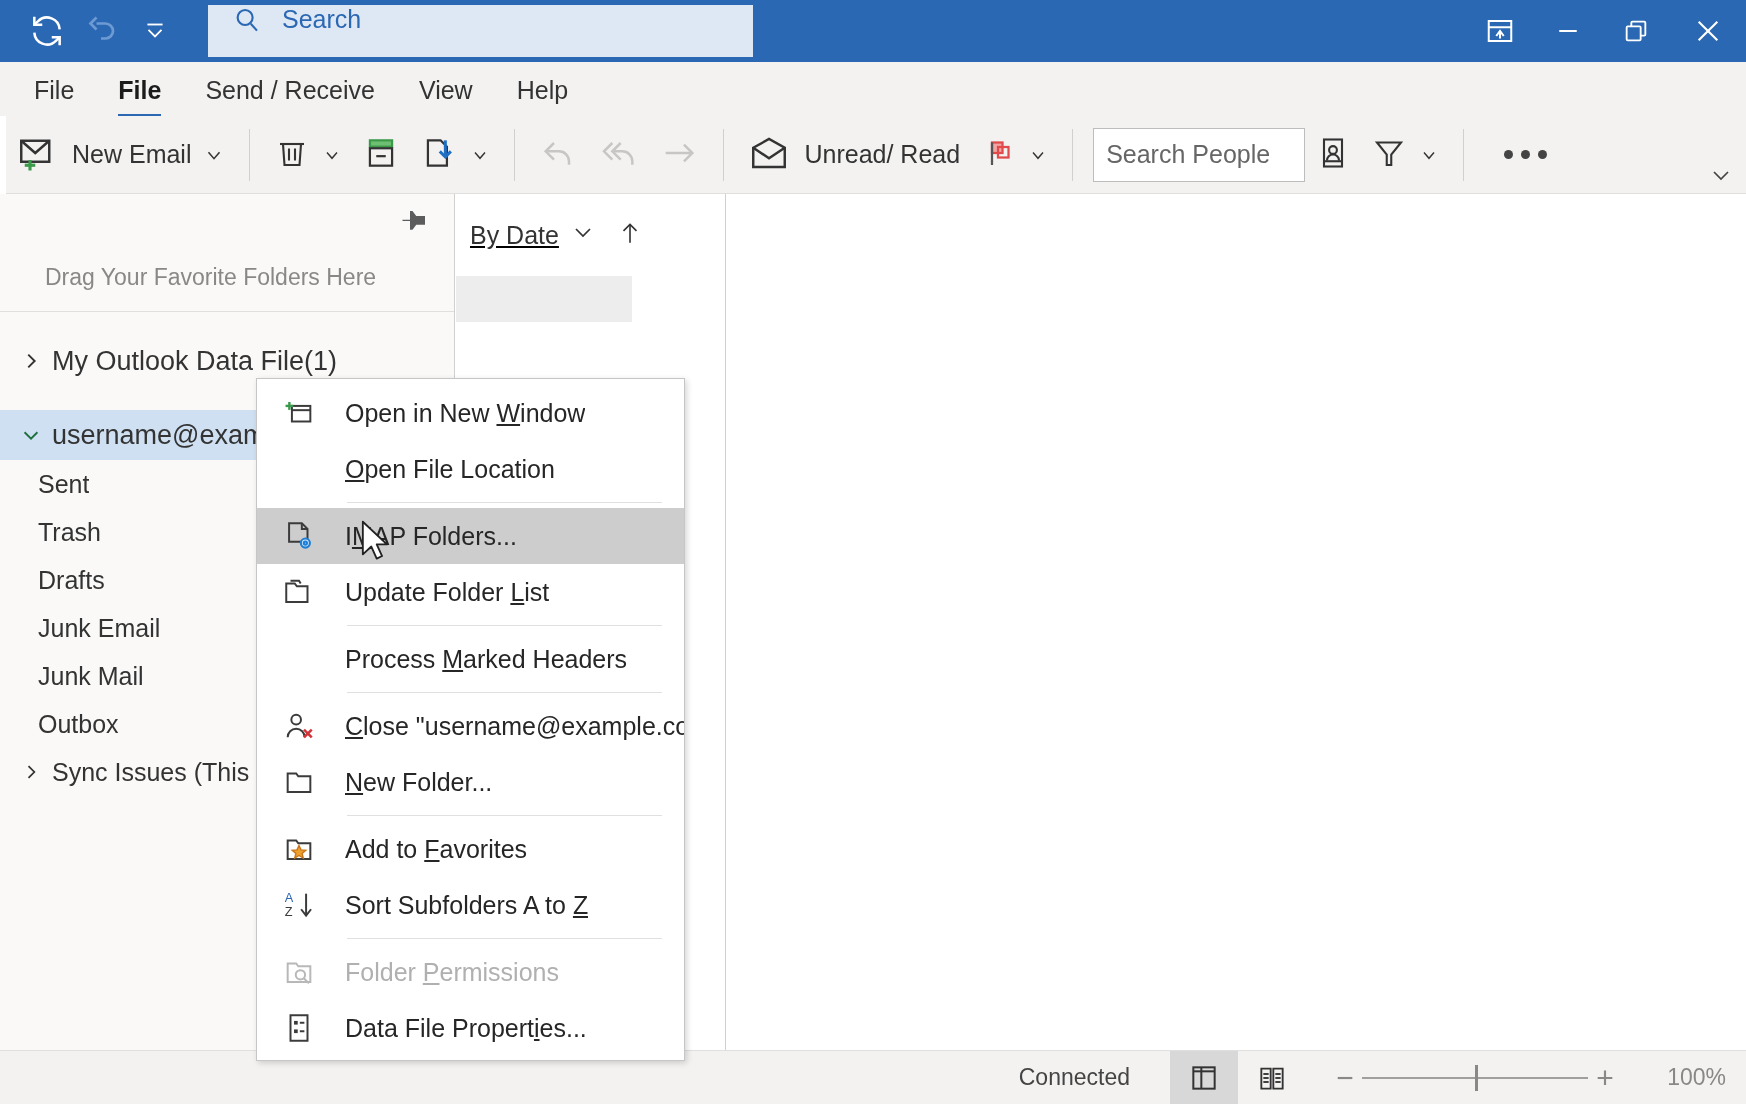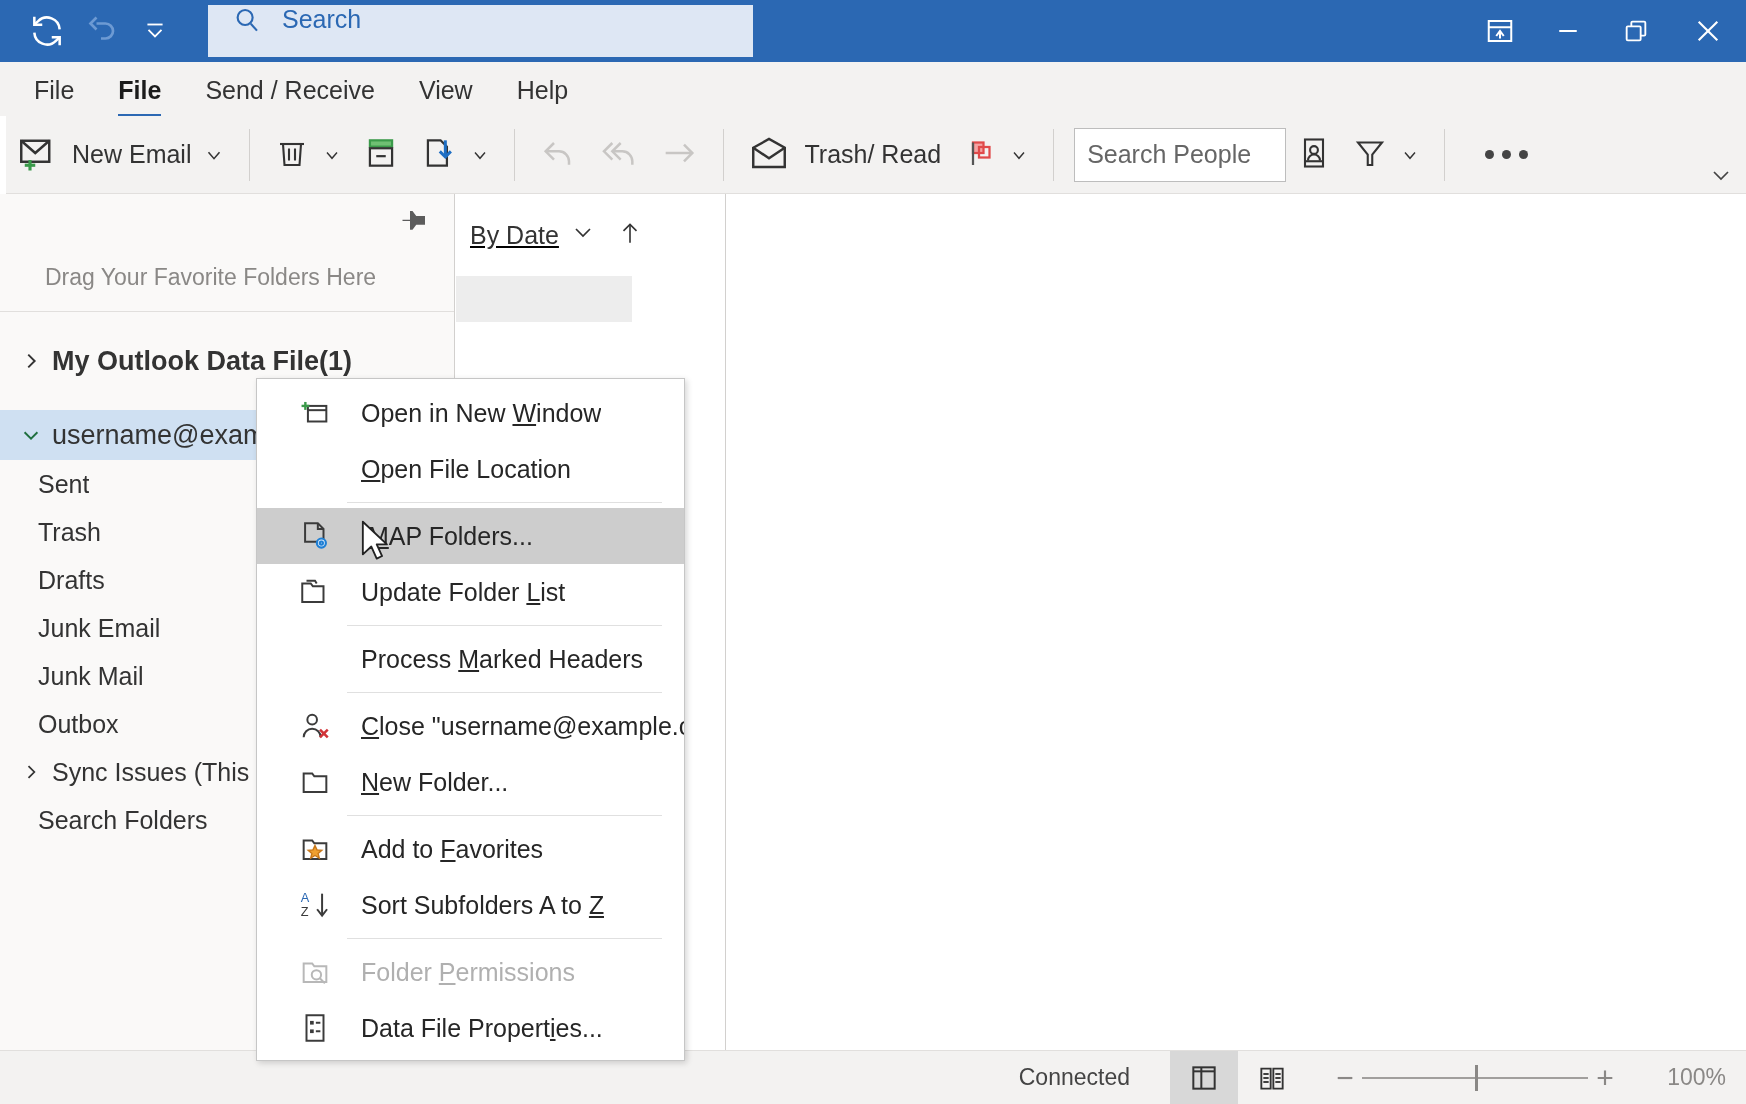--- a/index.html
+++ b/index.html
@@ -125,21 +125,21 @@
     font-size: 23px; color: #8a8886;
     white-space: nowrap;
   }
   .tree { padding-top: 0; }
   .tree-row {
     display: flex; align-items: center;
     height: 48px; padding-left: 18px;
     font-size: 25px; color: #333333;
     white-space: nowrap; overflow: hidden;
   }
-  .tree-row.root { height: 54px; font-size: 27px; margin-top: 22px; font-weight: bold; }
+  .tree-row.root { height: 54px; font-size: 27px; margin-top: 22px; }
   .tree-row.account {
     background: #cfe0f2; height: 50px; font-size: 27px;
     margin-top: 22px;
   }
   .tree-row.selected { background: #d8d8d8; font-weight: bold; }
   .chev {
     width: 26px; display:flex; align-items:center; justify-content:center;
     margin-right: 8px; flex: 0 0 26px;
   }
   .tree-row.child { padding-left: 38px; }
@@ -209,21 +209,21 @@
     background: #ffffff;
     border: 1px solid #c6c6c6;
     box-shadow: 2px 2px 6px rgba(0,0,0,0.16);
     z-index: 50;
     padding: 6px 0 4px 0;
   }
   .mi {
     position: relative;
     display: flex; align-items: center;
     height: 56px;
-    padding-left: 38px;
+    padding-left: 22px;
     font-size: 25px; color: #262626;
     white-space: nowrap;
   }
   .mi.hover { background: #cdcdcd; }
   .mi.disabled { color: #b0b0b0; }
   .mi-icon {
     width: 40px; height: 40px; flex: 0 0 40px;
     display: flex; align-items: center; justify-content: center;
     margin-right: 26px;
   }
@@ -402,21 +402,21 @@
     </div>
     <div class="rb-sep"></div>
 
     <div class="rb-item">
       <span>
         <svg width="42" height="42" viewBox="0 0 24 24" fill="none" stroke="#333" stroke-width="1.4">
           <path d="M3 9l9-5 9 5v11H3z"></path>
             <polyline points="3,9 12,15 21,9"></polyline>
         </svg>
       </span>
-      <span class="rb-label">Trash/ Read</span>
+      <span class="rb-label">Unread/ Read</span>
     </div>
     <div class="rb-item">
       <span>
         <svg width="36" height="36" viewBox="0 0 24 24" fill="none" stroke-width="1.5">
           <rect x="8" y="5" width="7" height="7" fill="#f4a3a3" stroke="#e04a4a"></rect>
           <rect x="12" y="8" width="7" height="7" fill="none" stroke="#e04a4a"></rect>
           <line x1="8" y1="5" x2="8" y2="20" stroke="#555"></line>
         </svg>
       </span>
       <span class="caret">
@@ -513,23 +513,20 @@
         <div class="tree-row child">
           <span class="tree-label">Outbox</span>
         </div>
         <div class="tree-row">
           <span class="chev">
             <svg width="20" height="20" viewBox="0 0 24 24" fill="none" stroke="#333" stroke-width="2.1">
                 <polyline points="9,5 16,12 9,19"></polyline>
               </svg>
           </span>
           <span class="tree-label">Sync Issues (This comp</span>
-        </div>
-        <div class="tree-row child">
-          <span class="tree-label">Search Folders</span>
         </div>
       </div>
     </div>
 
     <div class="msglist">
       <div class="sortbar">
         <span class="by">
           <span>By Date</span>
           <span>
             <svg width="24" height="24" viewBox="0 0 24 24" fill="none" stroke="#333" stroke-width="1.7">

